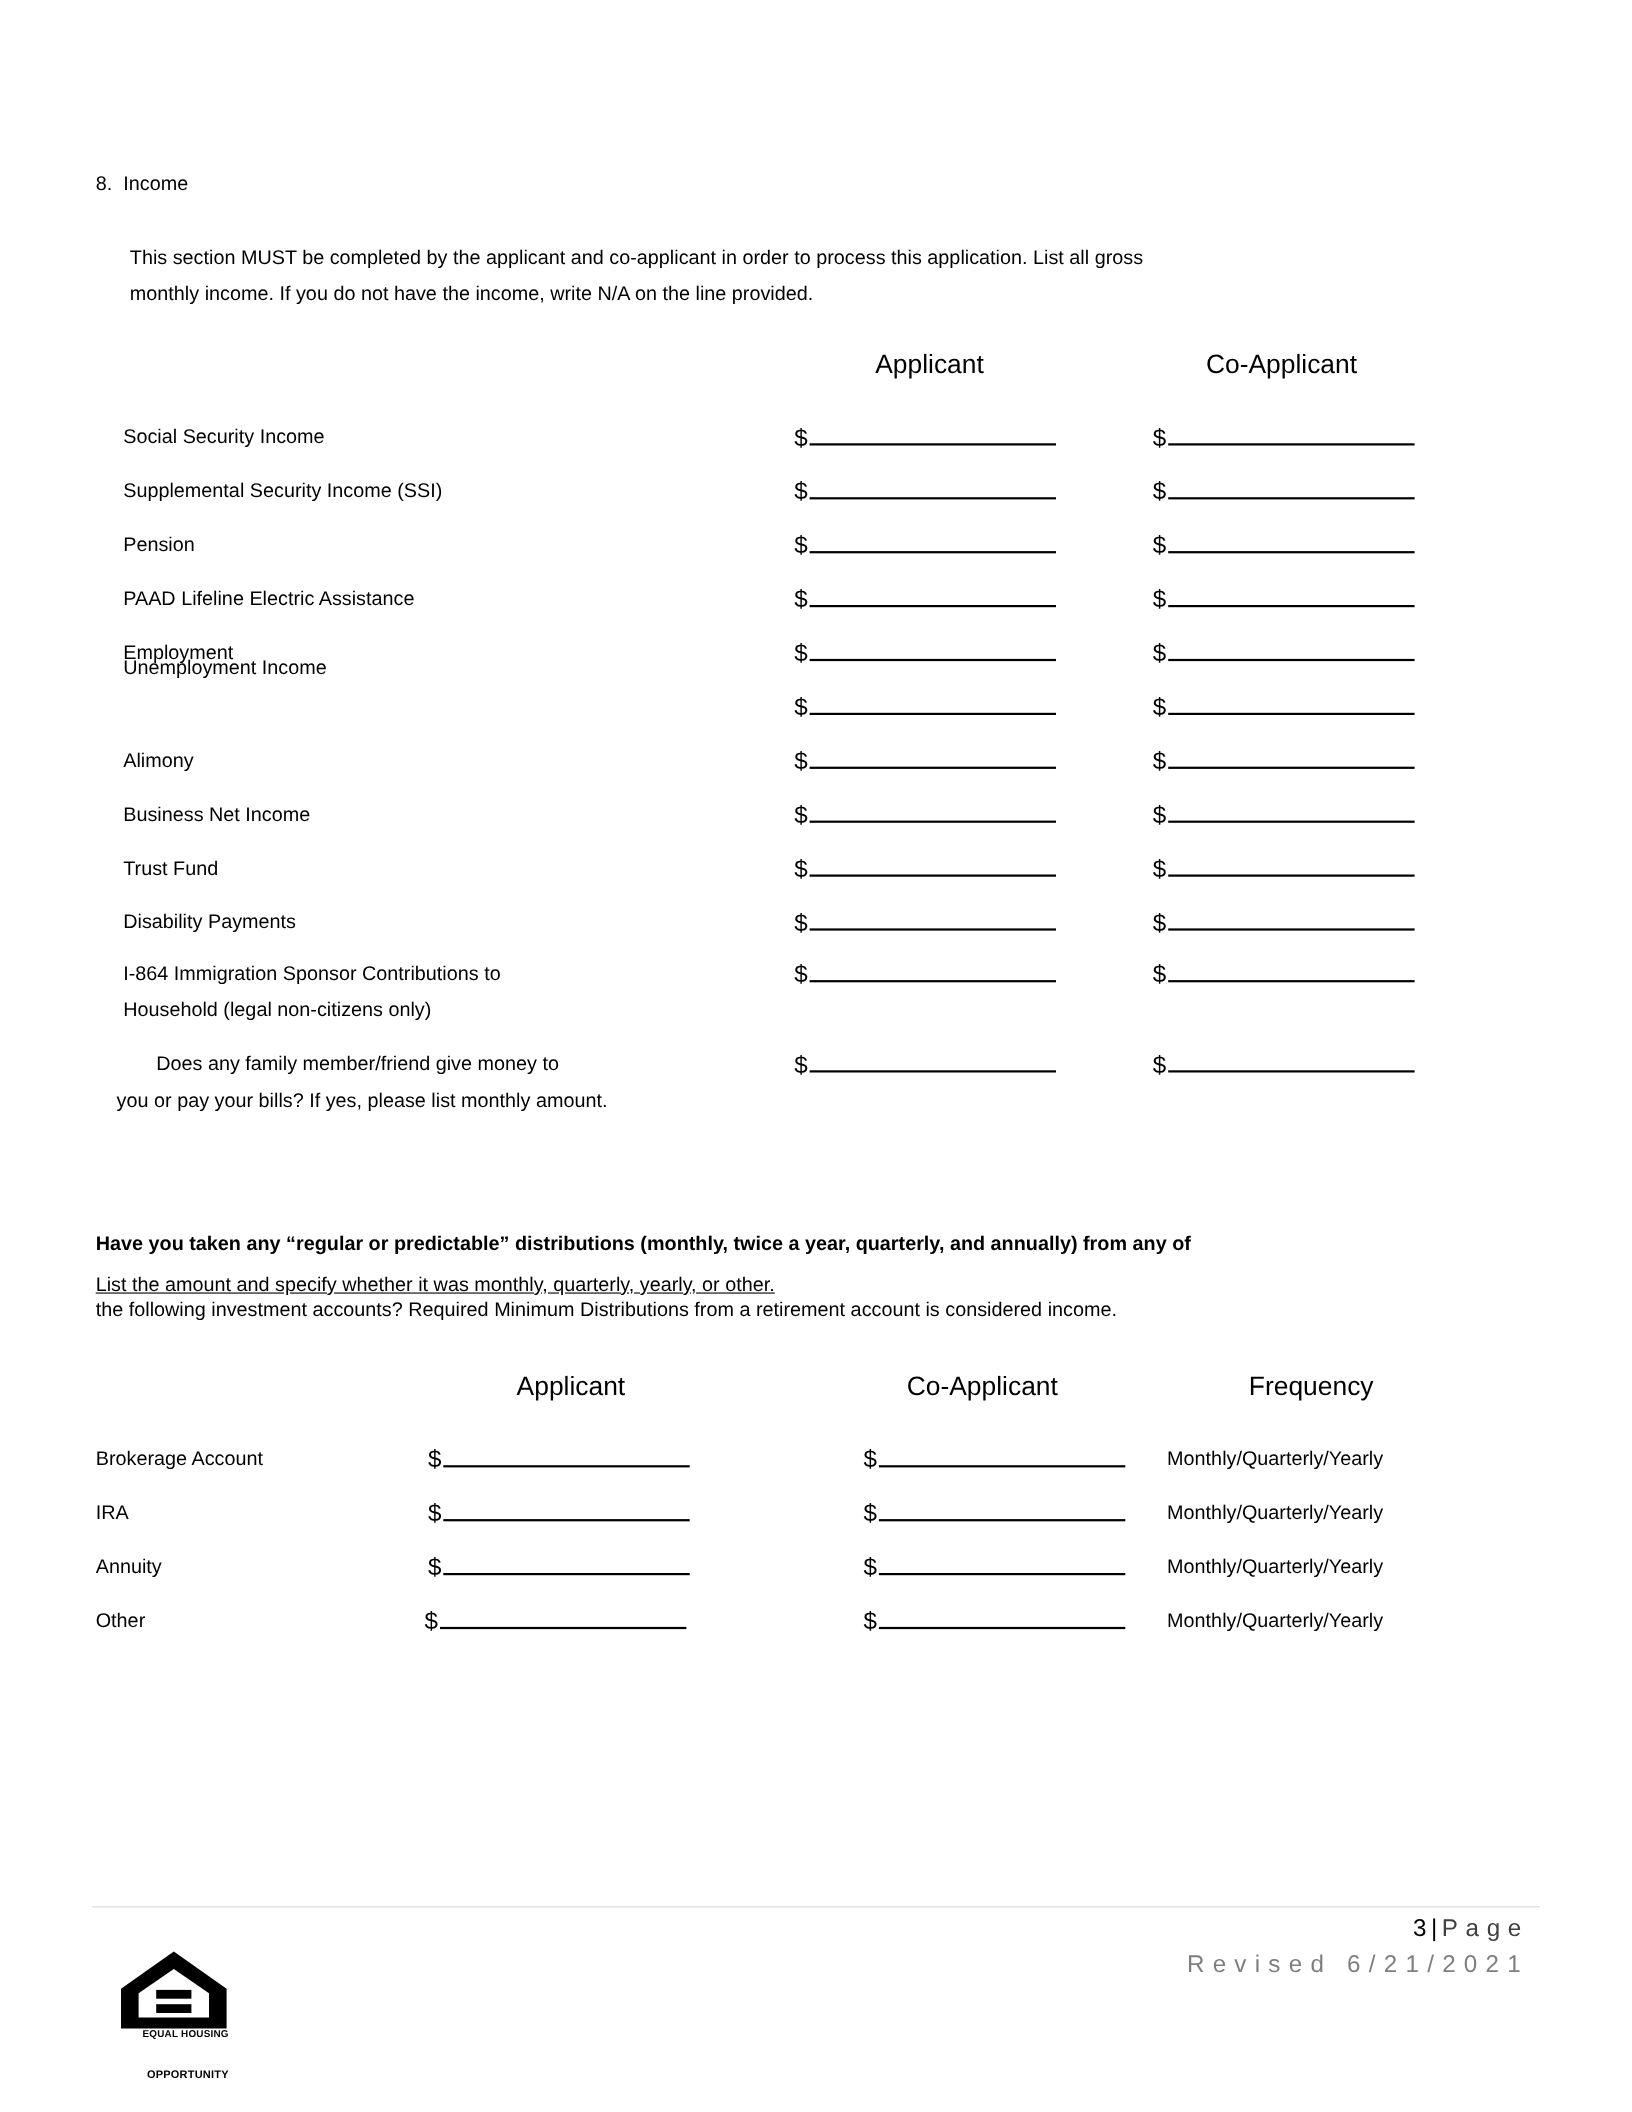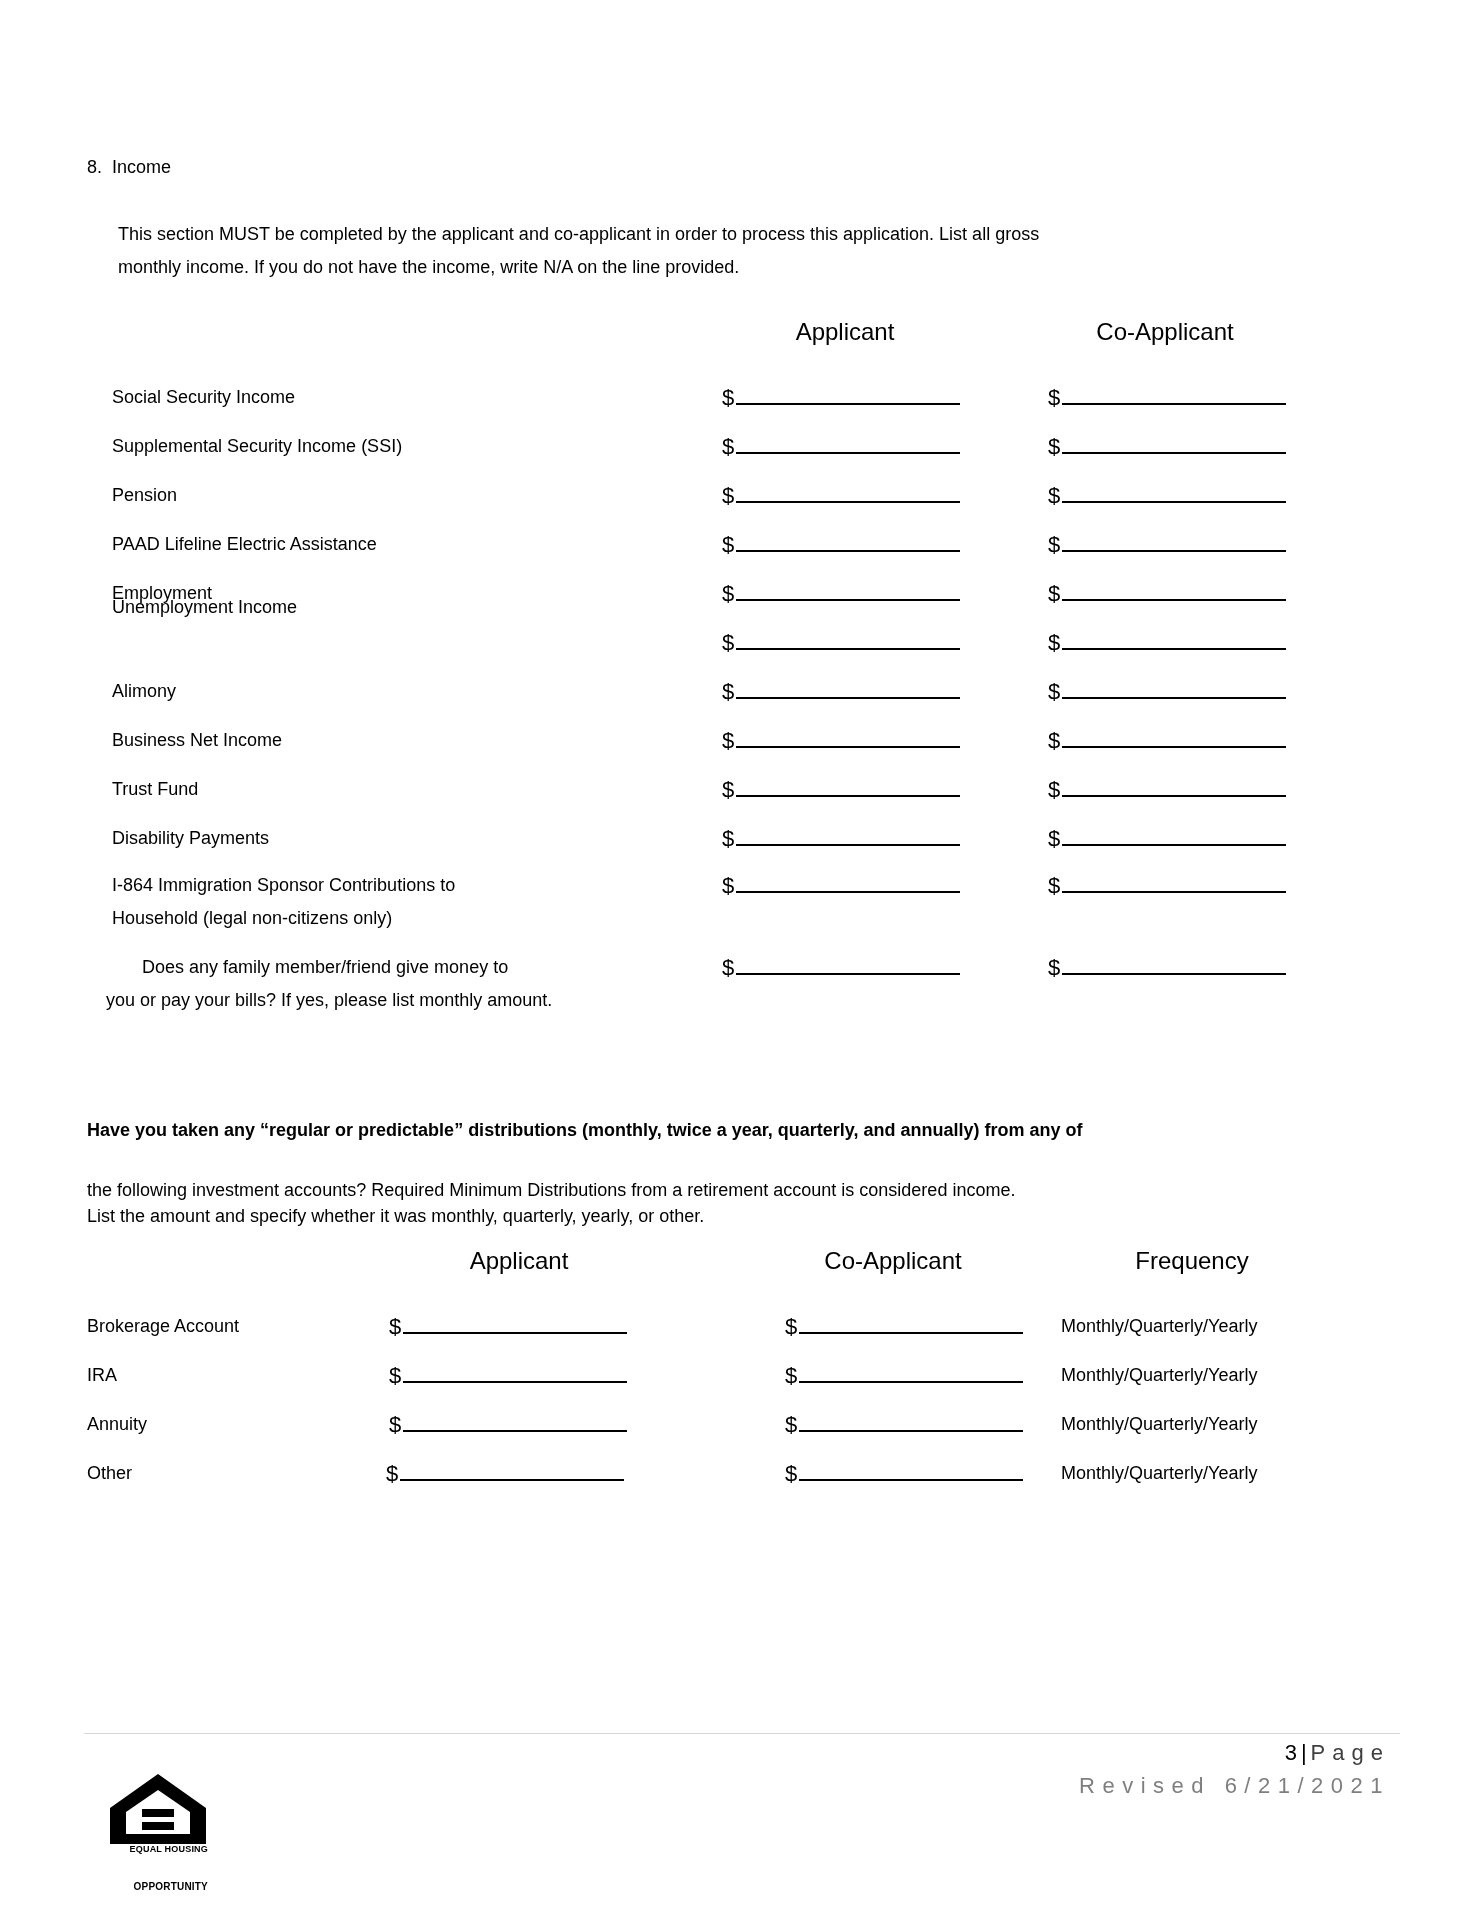--- a/index.html
+++ b/index.html
@@ -93,21 +93,21 @@
     <div>
       <div class="t" style="left: 106px; top: 951px; margin-left: 36px;">Does any family member/friend give money to</div>
       <div class="t" style="left: 106px; top: 984px;">you or pay your bills? If yes, please list monthly amount.</div>
       <div class="blank" style="left: 722px; top: 951px;"><span>$</span><span class="line w226"></span></div>
       <div class="blank" style="left: 1048px; top: 951px;"><span>$</span><span class="line w226"></span></div>
     </div>
   </div>
 
 <div class="t" style="left:87px; top:1114px;font-weight:bold;">Have you taken any “regular or predictable” distributions (monthly, twice a year, quarterly, and annually) from any of</div>
 <div class="t" style="left:87px; top:1174px;">the following investment accounts? Required Minimum Distributions from a retirement account is considered income.</div>
-<div class="t" style="left:87px; top:1200px;">List the amount and specify whether it was monthly, quarterly, yearly, or other.</div>
+<div class="t" style="left:87px; top:1152px;text-decoration:underline;">List the amount and specify whether it was monthly, quarterly, yearly, or other.</div>
 
 <div class="hdr" style="left:519px; top:1245px;">Applicant</div>
 <div class="hdr" style="left:893px; top:1245px;">Co-Applicant</div>
 <div class="hdr" style="left:1192px; top:1245px;">Frequency</div>
 
 <div id="dist-rows">
     <div>
       <div class="t" style="left: 87px; top: 1310px;">Brokerage Account</div>
       <div class="blank" style="left: 389px; top: 1310px;"><span>$</span><span class="line w226"></span></div>
       <div class="blank" style="left: 785px; top: 1310px;"><span>$</span><span class="line w226"></span></div>

